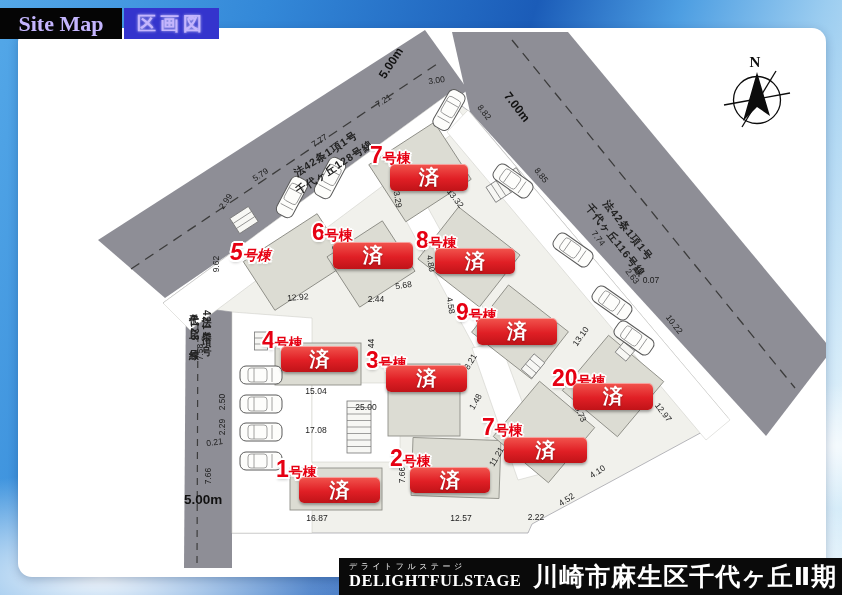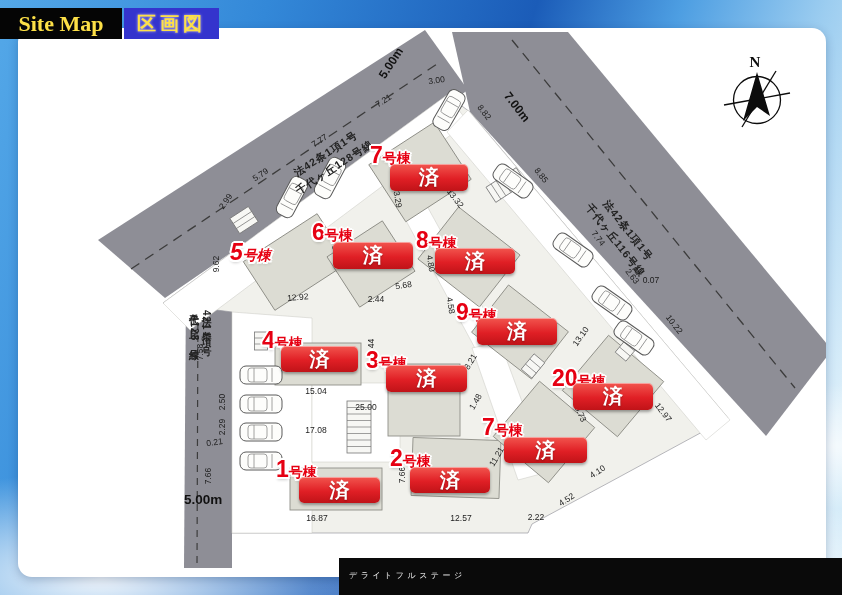--- a/index.html
+++ b/index.html
@@ -11,21 +11,21 @@
       radial-gradient(ellipse 520px 140px at 80% 100%, rgba(255,255,255,.9), rgba(255,255,255,0) 70%),
       radial-gradient(ellipse 300px 90px at 99% 75%, rgba(255,255,255,.7), rgba(255,255,255,0) 70%),
       linear-gradient(108deg,#54a8e8 0%,#3388d8 26%,#1b5cb8 52%,#4d9ee2 66%,#9ccdf0 80%,#dceffa 94%,#cfe9f8 100%);
   }
   #panel{
     position:absolute;left:18px;top:28px;width:808px;height:549px;
     background:#fff;border-radius:14px;box-shadow:0 3px 10px rgba(0,30,80,.25);
   }
   svg#plan{position:absolute;left:0;top:0;}
   
-  .hdr-box{position:absolute;top:8px;height:31px;display:flex;align-items:center;justify-content:center;color:#fde047;}
+  .hdr-box{position:absolute;top:8px;height:31px;display:flex;align-items:center;justify-content:center;color:#c4b5fd;}
   #hdr-sitemap{left:0;width:122px;background:#050505;font-family:"Liberation Serif","DejaVu Serif",serif;font-size:22px;font-weight:bold;}
   #hdr-kukaku{left:124px;width:95px;background:#3434cd;font-size:19px;font-weight:bold;letter-spacing:4px;box-sizing:border-box;text-shadow:0 0 3px rgba(255,255,255,.7);}
   
   #footer{
     position:absolute;left:339px;top:558px;width:503px;height:37px;background:#0a0a0a;
     display:flex;align-items:center;gap:12px;padding:0 10px;box-sizing:border-box;color:#fff;
   }
   #brand-col{text-align:left;line-height:1;flex:0 0 auto;}
   #brand-ruby{display:block;font-size:8px;letter-spacing:3.5px;margin-bottom:2px;color:#f2f2f2;}
   #brand-name{display:block;font-family:"Liberation Serif","DejaVu Serif",serif;font-size:16.5px;font-weight:bold;letter-spacing:.5px;}
@@ -319,14 +319,16 @@
     <div class="bldg-label" style="left: 390px; top: 447px;"><span class="num">2</span><span class="suf">号棟</span></div>
     <div class="sold-badge" style="left: 410px; top: 467px; width: 80px; height: 26px;">済</div>
   </div>
 
 <div class="hdr-box" id="hdr-sitemap">Site Map</div>
 <div class="hdr-box" id="hdr-kukaku">区画図</div>
 
 <div id="footer">
   <div id="brand-col">
     <span id="brand-ruby">デライトフルステージ</span>
+    <span id="brand-name">DELIGHTFULSTAGE</span>
   </div>
+  <div id="footer-title">川崎市麻生区千代ヶ丘Ⅱ期</div>
 </div>
 
 </body></html>

